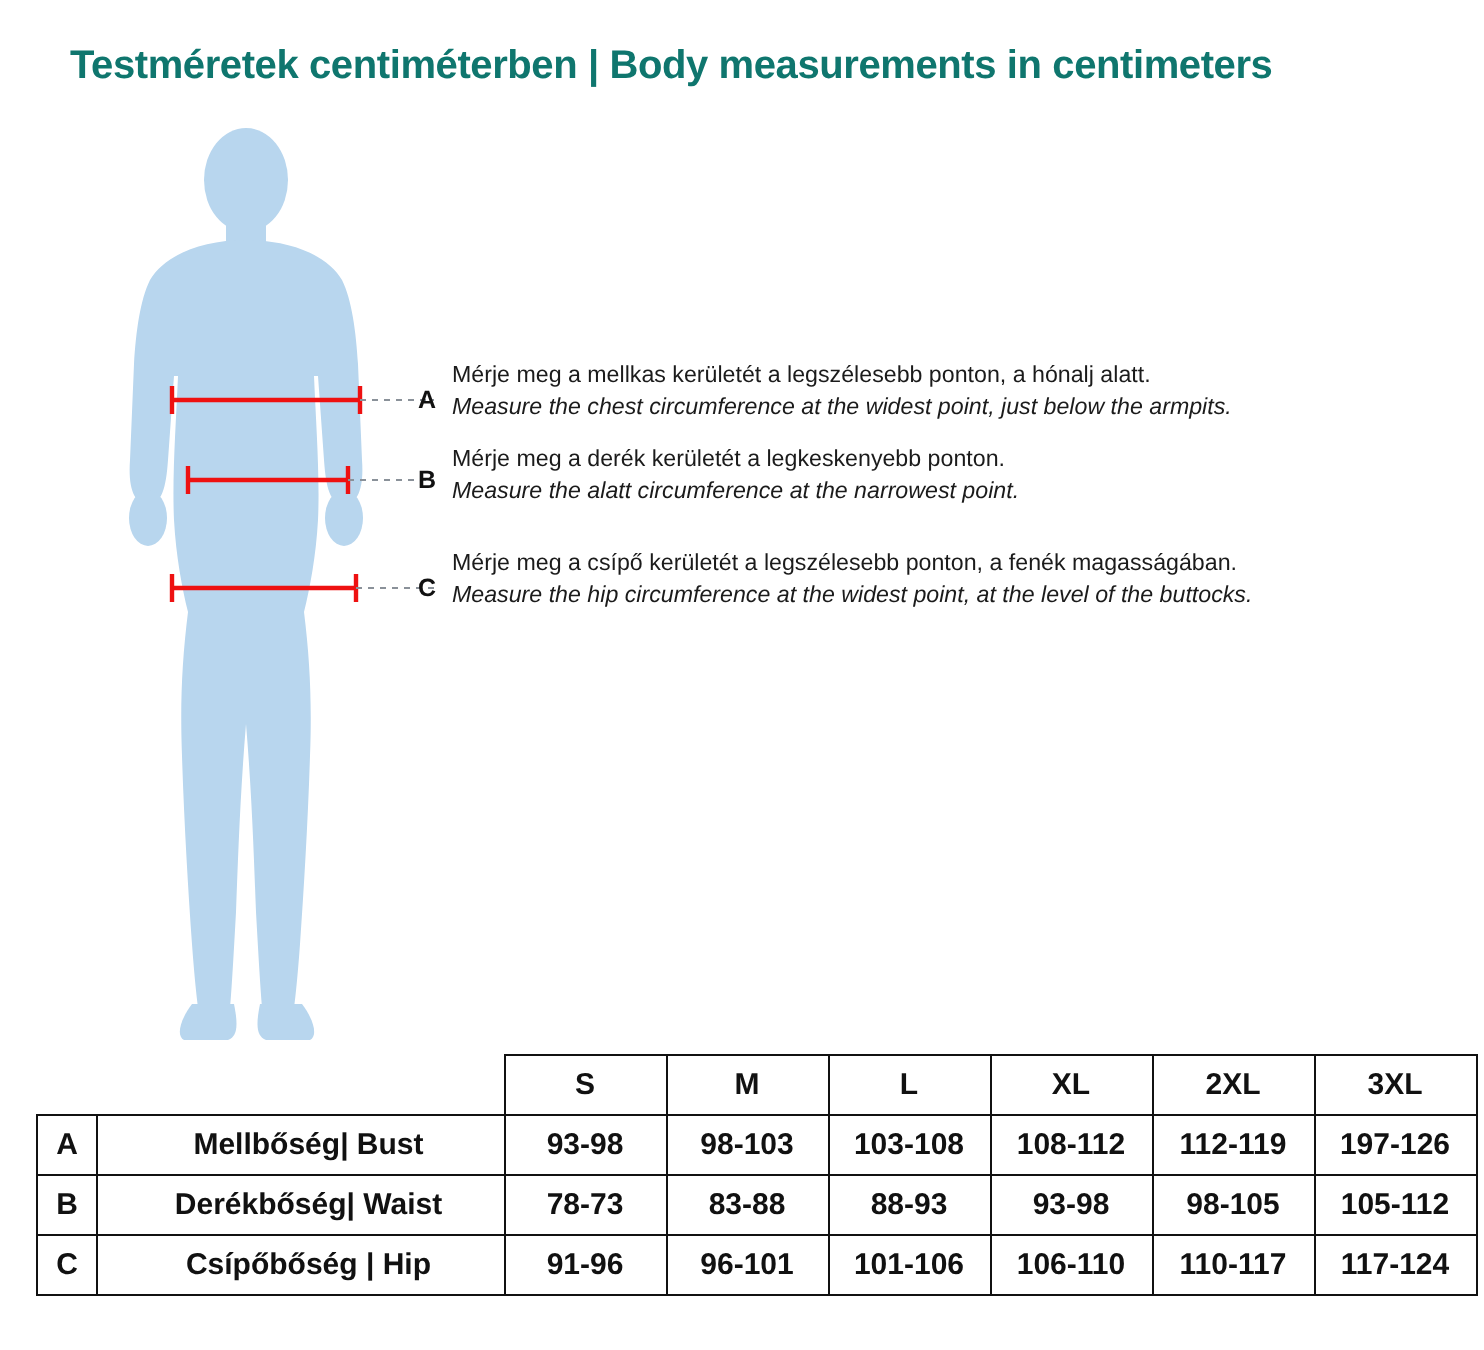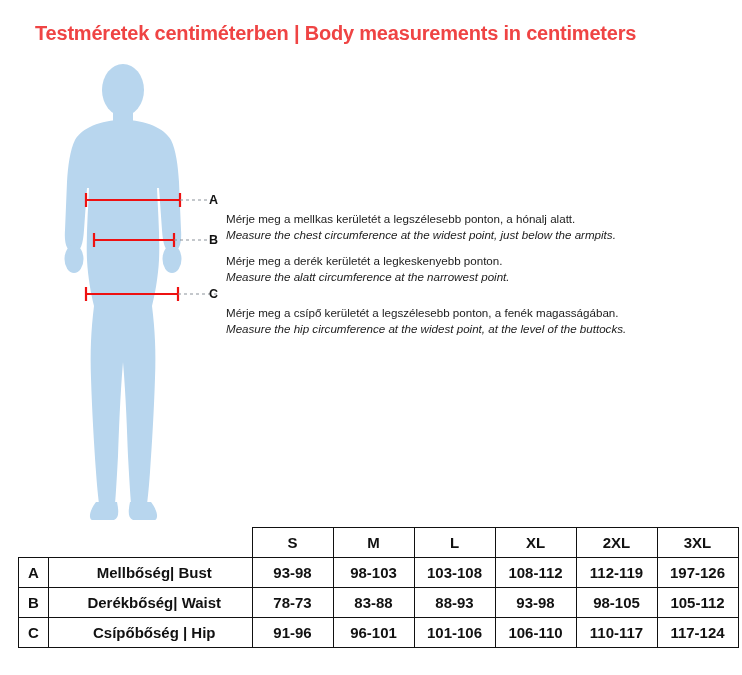--- a/index.html
+++ b/index.html
@@ -18,21 +18,21 @@
     overflow: hidden;
     background: #ffffff;
   }
   .title {
     position: absolute;
     left: 35px;
     top: 22px;
     font-size: 20px;
     font-weight: bold;
     letter-spacing: -0.2px;
-    color: #ef4444;
+    color: #0f766e;
     white-space: nowrap;
   }
 
   
   .figure-wrap {
     position: absolute;
     left: 18px;
     top: 62px;
     width: 210px;
     height: 470px;
@@ -57,21 +57,20 @@
     color: #111;
   }
 
   
   .instr {
     position: absolute;
     left: 226px;
     font-size: 11.6px;
     line-height: 16px;
     color: #1b1b1b;
-    margin-top: 31px;
   }
   .instr .hu { display: block; }
   .instr .en { display: block; font-style: italic; }
   .instr-a { top: 180px; }
   .instr-b { top: 222px; }
   .instr-c { top: 274px; }
 
   
   .table-wrap {
     position: absolute;

